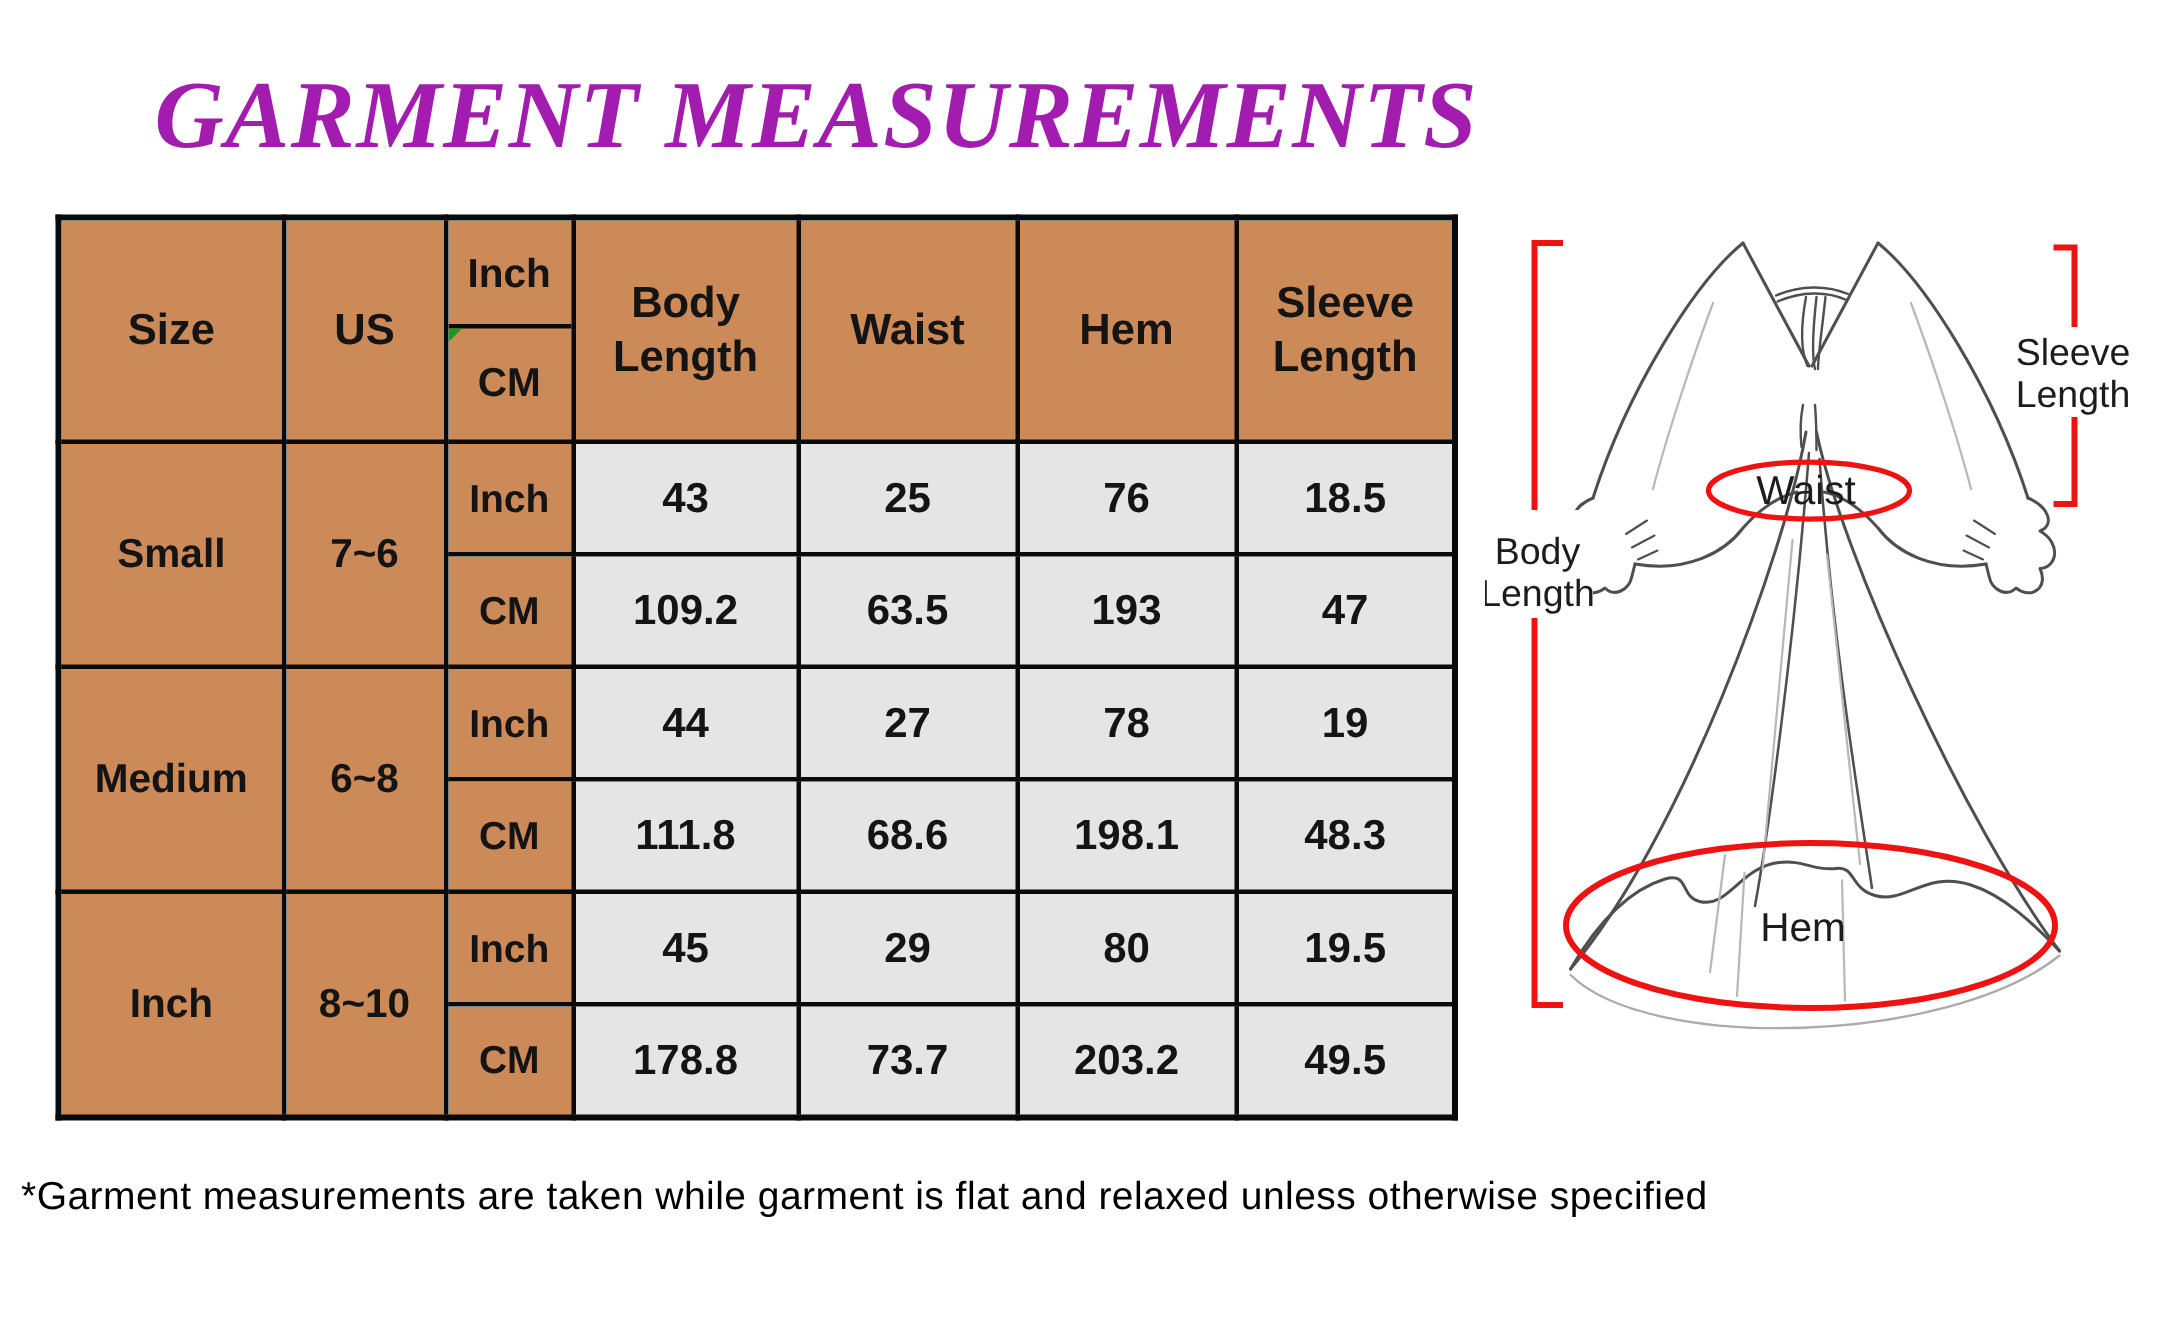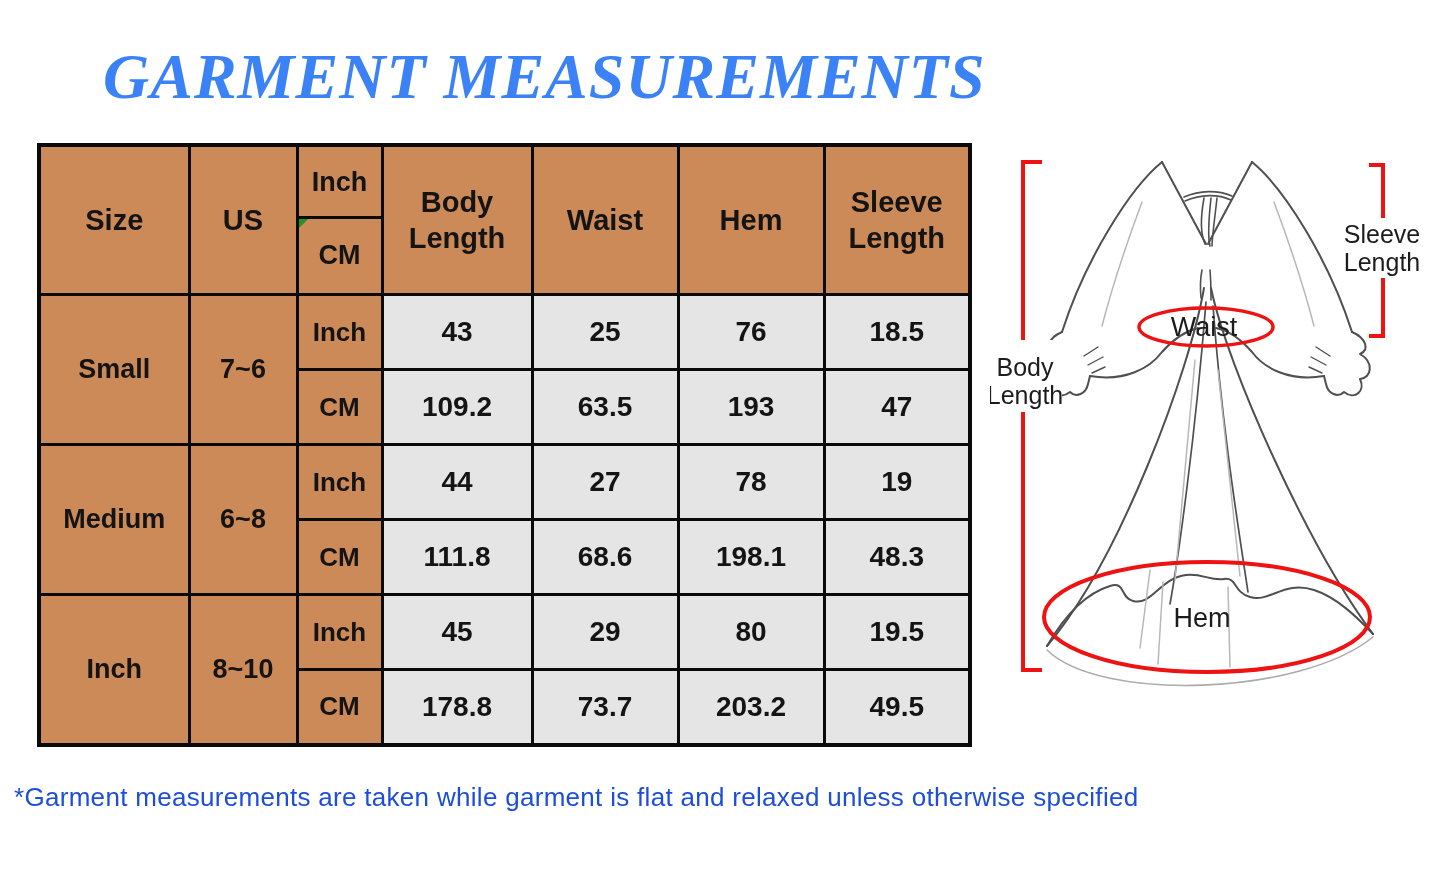--- a/index.html
+++ b/index.html
@@ -11,21 +11,21 @@
   }
   *{margin:0;padding:0;box-sizing:border-box;}
   html,body{width:1445px;height:893px;background:#ffffff;overflow:hidden;
     font-family:"Liberation Sans",sans-serif;}
   .canvas{position:relative;width:1445px;height:893px;background:#fff;}
 
   .title{
     position:absolute;left:103px;top:40px;
     font-family:"Liberation Serif",serif;
     font-style:italic;font-weight:bold;
-    font-size:64px;color:#3b82f6;letter-spacing:1px;white-space:nowrap;
+    font-size:64px;color:#a21caf;letter-spacing:1px;white-space:nowrap;
   }
 
   table.meas{
     position:absolute;left:37px;top:143px;
     border-collapse:collapse;table-layout:fixed;
     border:4px solid var(--border-color);
     color:var(--text);
   }
   table.meas td,table.meas th{
     border:3px solid var(--border-color);
@@ -42,21 +42,21 @@
   .unit-top{height:72px;line-height:70px;border-bottom:3px solid var(--border-color);
     font-size:27px;}
   .unit-bottom{position:relative;height:74px;line-height:72px;font-size:27px;}
   .green-marker{position:absolute;left:0;top:0;width:0;height:0;
     border-top:9px solid var(--green);border-right:9px solid transparent;}
 
   .diagram{position:absolute;left:990px;top:140px;width:455px;height:625px;}
 
   .footnote{
     position:absolute;left:14px;top:782px;
-    font-size:26px;color:#1d4ed8;letter-spacing:0.3px;white-space:nowrap;
+    font-size:26px;color:#000000;letter-spacing:0.3px;white-space:nowrap;
   }
 </style>
 </head>
 <body>
 
 <div class="canvas">
 
   <div class="title">GARMENT MEASUREMENTS</div>
 
   <table class="meas">

